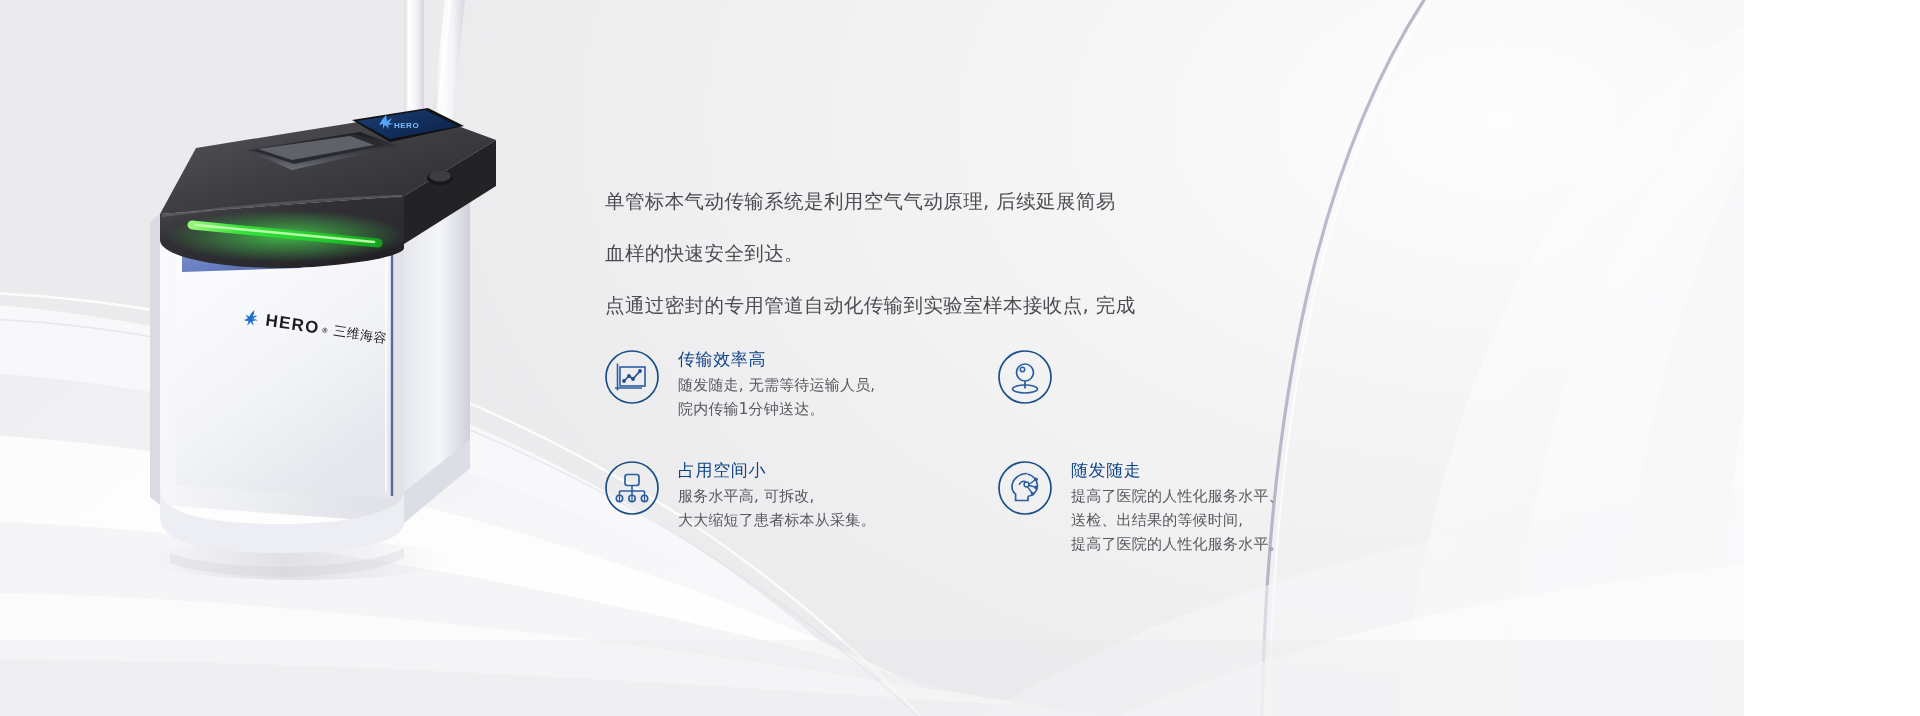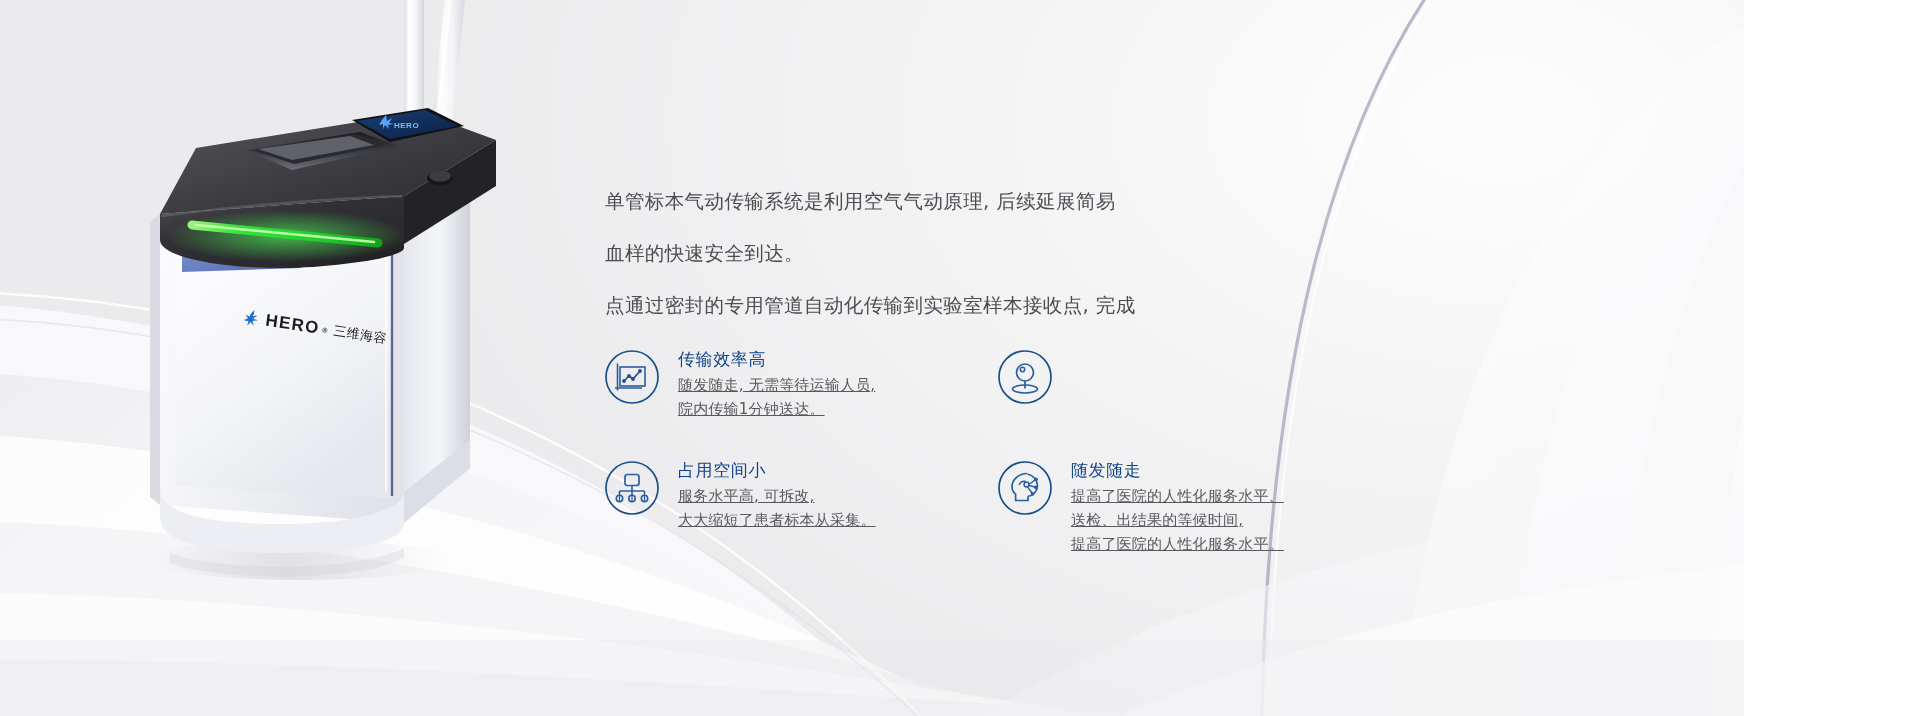--- a/index.html
+++ b/index.html
@@ -91,21 +91,20 @@
     letter-spacing:0.6px;
     line-height:23px;
     margin-bottom:2px;
     white-space:nowrap;
   }
   .feat-desc {
     font-family:"DejaVu Sans","Liberation Sans",sans-serif;
     font-size:15px; color:#58585e;
     line-height:24px;
     letter-spacing:0.2px;
-    text-decoration:underline;
   }
   .feat-desc span { display:block; white-space:nowrap; }
 </style>
 </head>
 <body>
 
 <div id="stage">
 
   <div class="bg-base"></div>
 

